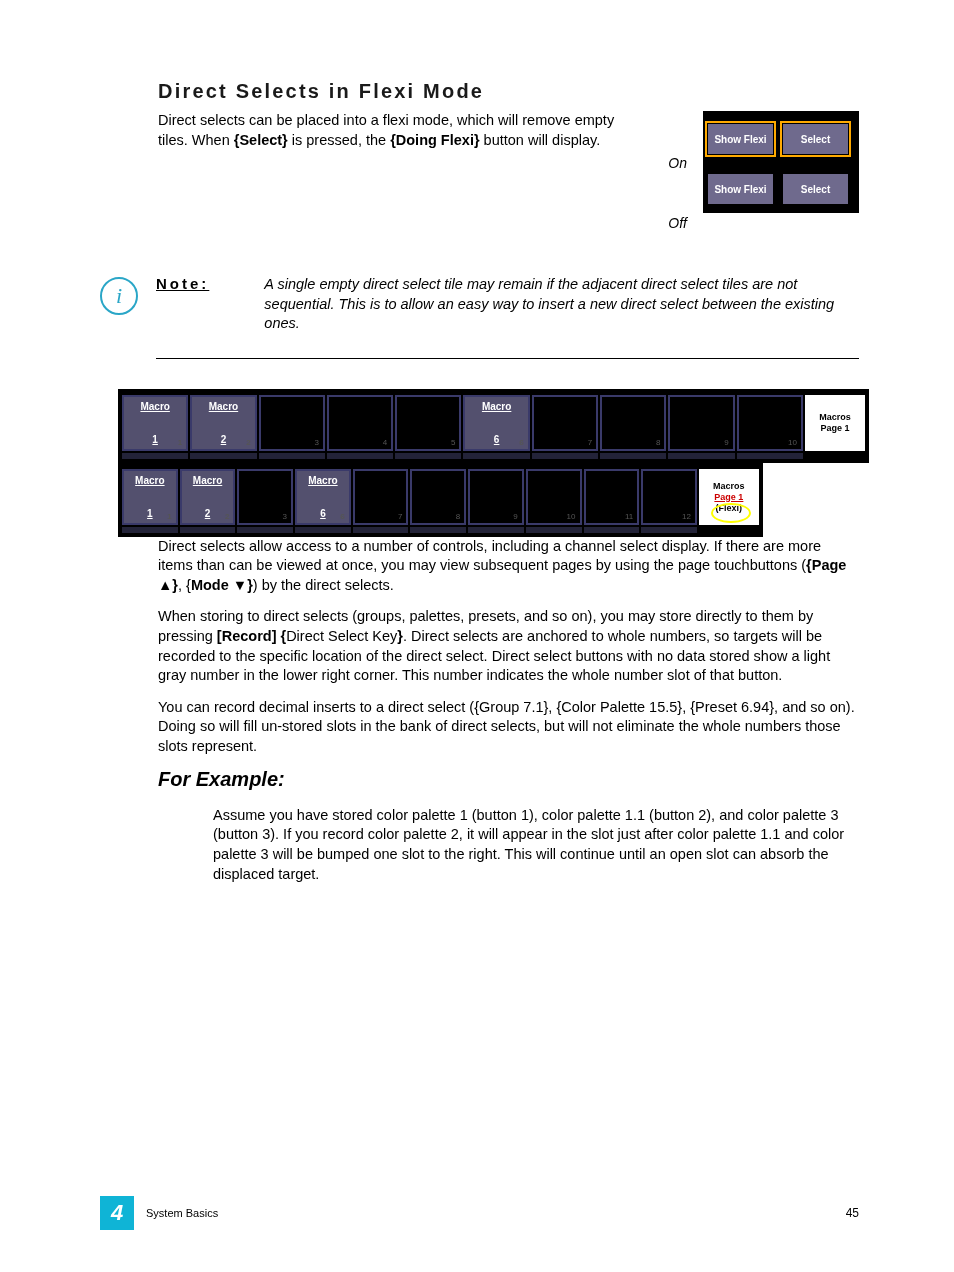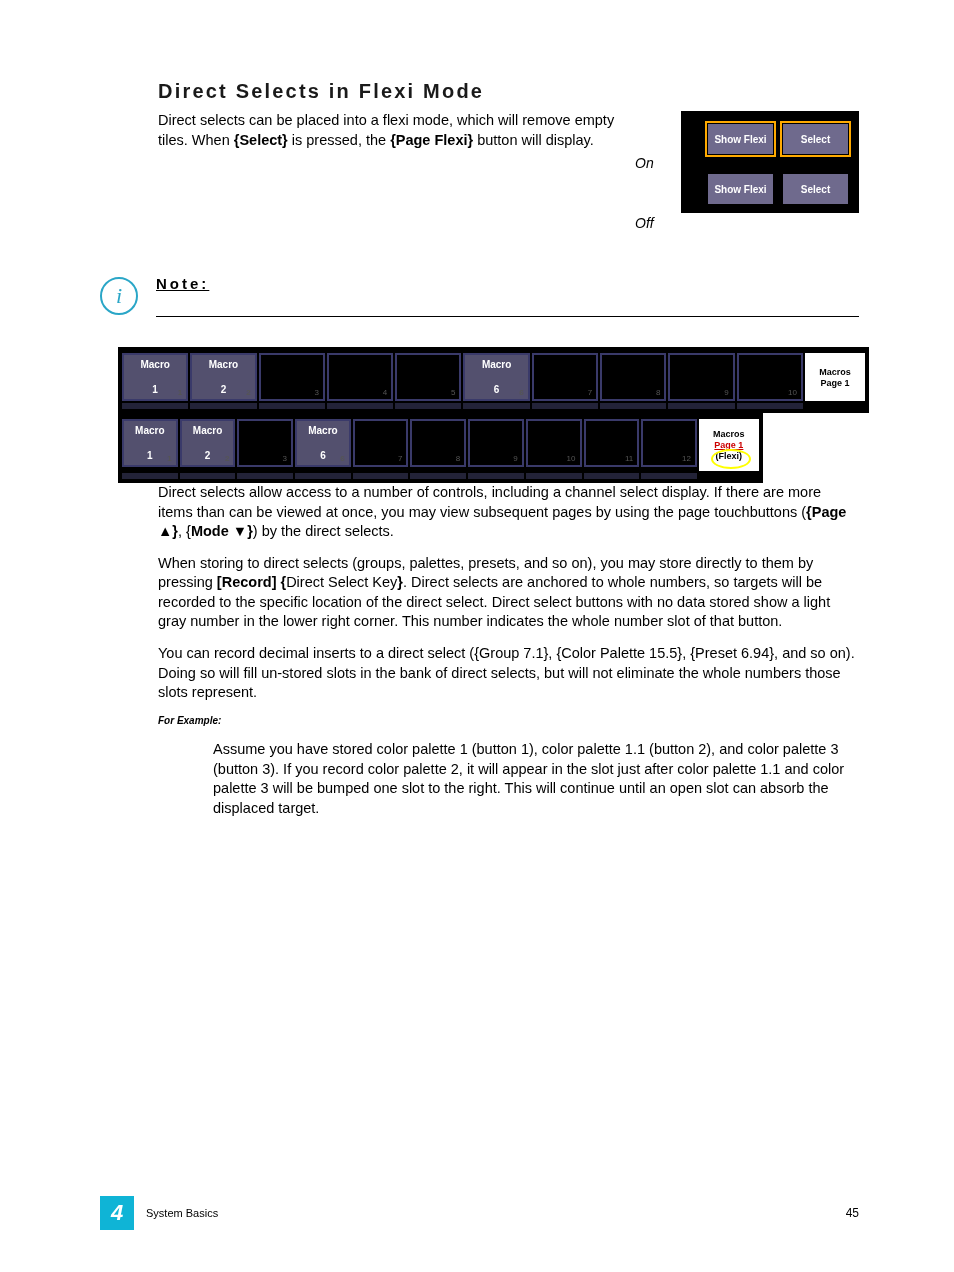--- a/index.html
+++ b/index.html
@@ -40,26 +40,27 @@
     gap: 16px;
   }
   .intro-text { flex: 1; }
   .onoff-col {
     width: 30px;
     font-style: italic;
     font-size: 14px;
     display: flex;
     flex-direction: column;
     justify-content: space-around;
+    align-items: flex-end;
     padding-top: 22px;
     height: 120px;
   }
   .btnbox {
     background: #000;
-    padding: 12px 10px 8px 26px;
+    padding: 12px 10px 8px 4px;
     display: flex;
     flex-direction: column;
     gap: 18px;
   }
   .btnrow { display: flex; gap: 8px; }
   .flexi-btn {
     width: 65px;
     height: 30px;
     display: flex;
     align-items: center;
@@ -114,32 +115,33 @@
   .strip {
     background:#000;
     padding:6px 4px 2px 4px;
     display:flex;
     align-items:stretch;
     gap:2px;
     position:relative;
   }
   .tile {
     flex:1;
-    height:48px;
+    height:56px;
     border:2px solid #3a3a6a;
     background:#000;
     color:#fff;
     font-size:8px;
     position:relative;
     display:flex;
     flex-direction:column;
     justify-content:flex-start;
     align-items:center;
     padding-top:4px;
     box-sizing:border-box;
+    text-decoration:underline;
   }
   .tile .num {
     position:absolute;
     bottom:2px;
     right:4px;
     color:#555;
     font-size:8px;
   }
   .tile.filled {
     background:#53506e;
@@ -189,21 +191,21 @@
     bottom:2px;
     width:36px;height:16px;
     border:2px solid #ff0;
     border-radius:50%;
     pointer-events:none;
   }
 
   .example-label{
     font-weight:bold;
     font-style:italic;
-    font-size:10px;
+    font-size:20px;
     margin-bottom:8px;
     margin-top:8px;
   }
   .example-text{
     margin-left:55px;
     font-size:14.5px;
     line-height:1.35;
   }
 
   
@@ -232,21 +234,21 @@
 </head>
 <body>
 
 <div class="page">
   <div class="content-col">
 
     <h2 class="section">Direct Selects in Flexi Mode</h2>
     <div class="intro-row">
       <div class="intro-text">
         <p class="body">
-          <span>Direct selects can be placed into a flexi mode, which will remove empty tiles. When </span><b>{Select}</b><span> is pressed, the </span><b>{Page Flexi}</b><span> button will display.</span>
+          <span>Direct selects can be placed into a flexi mode, which will remove empty tiles. When </span><b>{Select}</b><span> is pressed, the </span><b>{Doing Flexi}</b><span> button will display.</span>
         </p>
       </div>
       <div class="onoff-col">
         <span>On</span>
         <span>Off</span>
       </div>
       <div class="btnbox">
         <div class="btnrow">
           <div class="flexi-btn flexi-on">Show Flexi</div>
           <div class="flexi-btn flexi-on">Select</div>
@@ -256,20 +258,21 @@
           <div class="flexi-btn flexi-off">Select</div>
         </div>
       </div>
     </div>
 
     <div class="note-wrap">
       <div class="note-icon">i</div>
       <div class="note-body">
         <div class="note-row">
           <span class="note-label">Note:</span>
+          <span class="note-text">A single empty direct select tile may remain if the adjacent direct select tiles are not sequential. This is to allow an easy way to insert a new direct select between the existing ones.</span>
         </div>
       </div>
     </div>
 
     <div class="strip-container" style="margin-top:30px;">
       <div class="strip" id="strip-off">
         <div class="title-tile" style="order:99">
           <span>Macros</span>
           <span>Page 1</span>
         </div>

